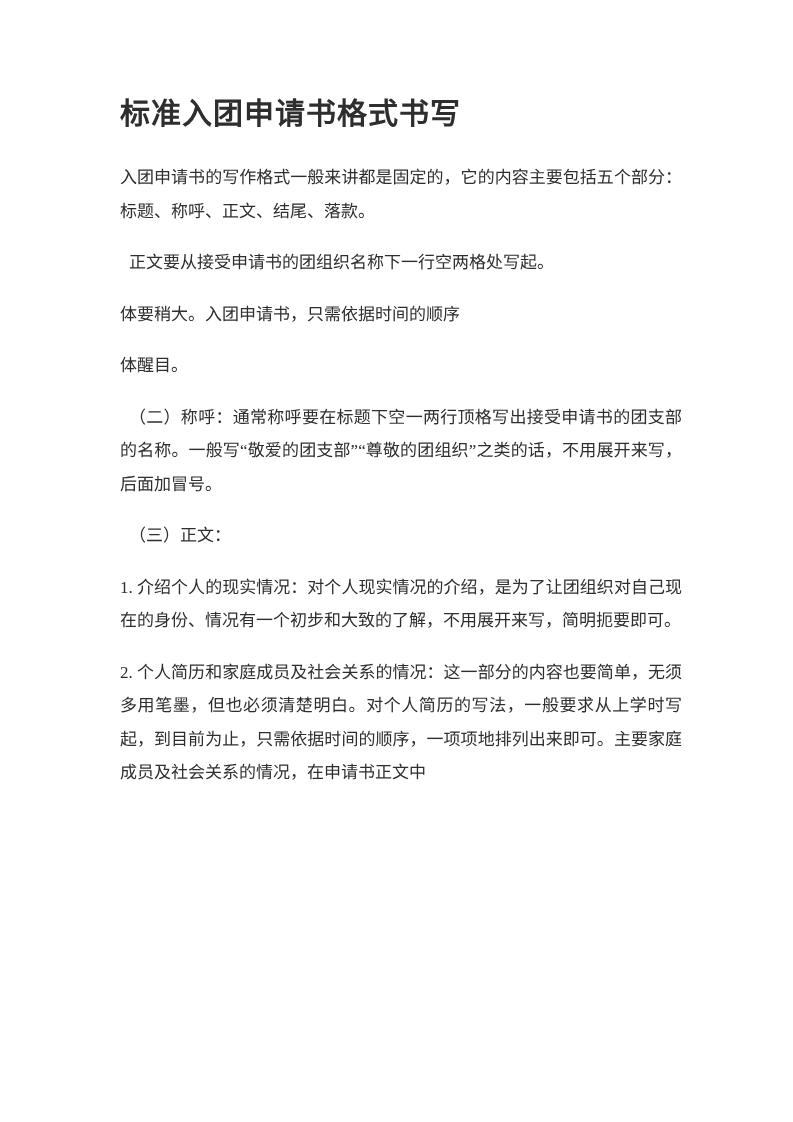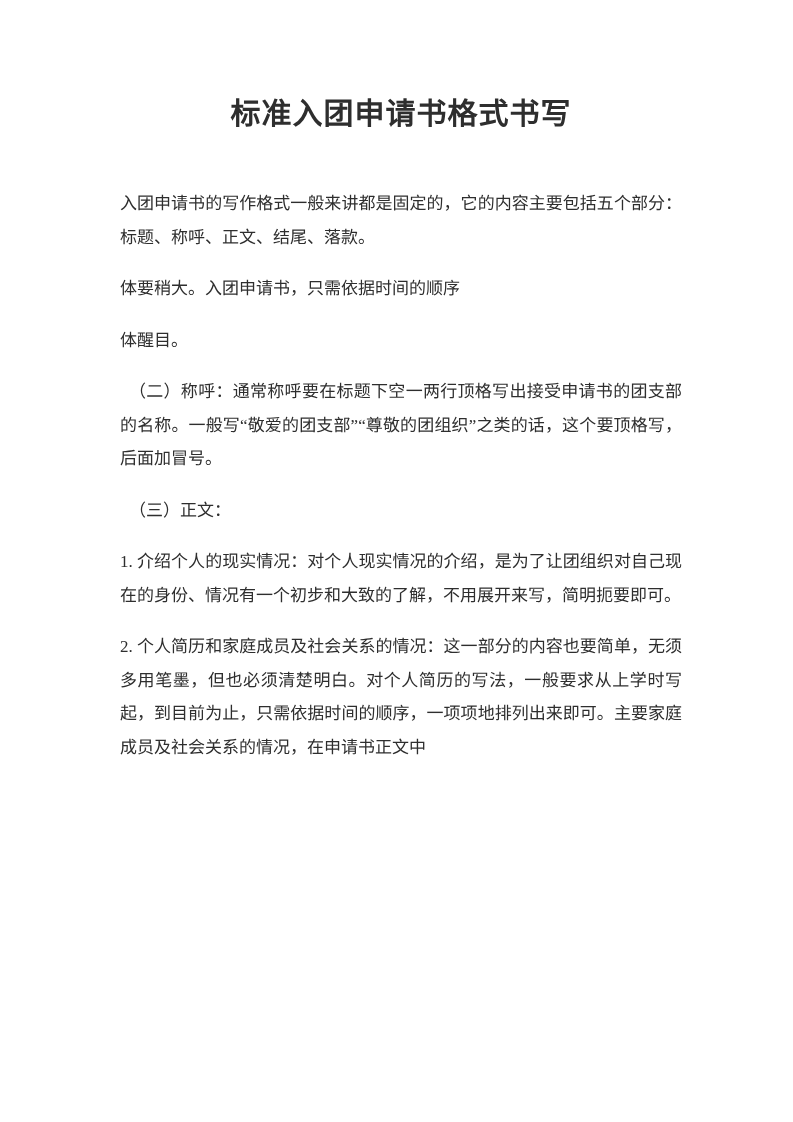--- a/index.html
+++ b/index.html
@@ -19,49 +19,50 @@
     height: 1122px;
     background: #ffffff;
     padding: 96px 111px 0 120px;
     color: #2e2e2e;
     font-family: "Liberation Serif", "DejaVu Serif", serif;
   }
   .doc-title {
     font-size: 30px;
     font-weight: 700;
     line-height: 36px;
-    text-align: center;
-    margin: 0 0 55px 0;
+    text-align: left;
+    margin: 0 0 29px 0;
     letter-spacing: 1px;
   }
   .para {
     font-size: 17px;
     line-height: 33.5px;
     text-align: justify;
     margin: 0 0 18px 0;
   }
   .indent {
     text-indent: 9px;
   }
 </style>
 </head>
 <body>
 
 <div class="page">
   <h1 class="doc-title">标准入团申请书格式书写</h1>
 
   <p class="para">入团申请书的写作格式一般来讲都是固定的，它的内容主要包括五个部分：标题、称呼、正文、结尾、落款。</p>
 
+  <p class="para indent">正文要从接受申请书的团组织名称下一行空两格处写起。</p>
 
 
 
   <p class="para">体要稍大。入团申请书，只需依据时间的顺序</p>
 
   <p class="para">体醒目。</p>
 
-  <p class="para indent">（二）称呼：通常称呼要在标题下空一两行顶格写出接受申请书的团支部的名称。一般写“敬爱的团支部”“尊敬的团组织”之类的话，这个要顶格写，后面加冒号。</p>
+  <p class="para indent">（二）称呼：通常称呼要在标题下空一两行顶格写出接受申请书的团支部的名称。一般写“敬爱的团支部”“尊敬的团组织”之类的话，不用展开来写，后面加冒号。</p>
 
   <p class="para indent">（三）正文：</p>
 
   <p class="para">1. 介绍个人的现实情况：对个人现实情况的介绍，是为了让团组织对自己现在的身份、情况有一个初步和大致的了解，不用展开来写，简明扼要即可。</p>
 
   <p class="para">2. 个人简历和家庭成员及社会关系的情况：这一部分的内容也要简单，无须多用笔墨，但也必须清楚明白。对个人简历的写法，一般要求从上学时写起，到目前为止，只需依据时间的顺序，一项项地排列出来即可。主要家庭成员及社会关系的情况，在申请书正文中</p>
 </div>
 
 </body></html>

